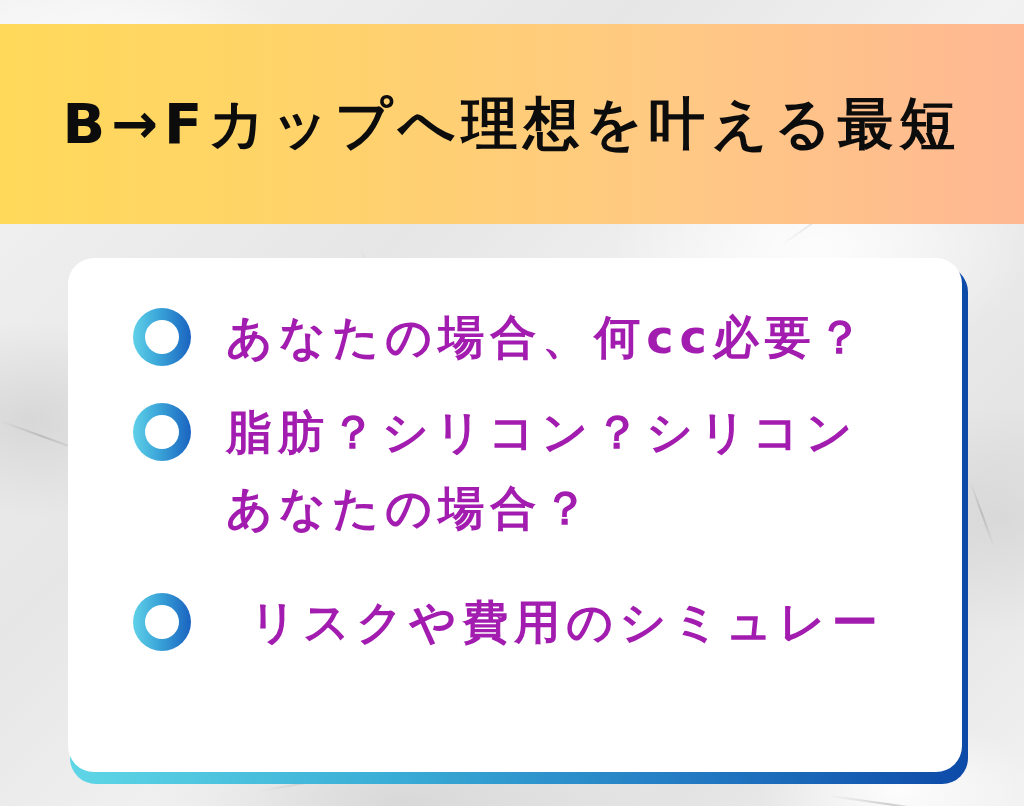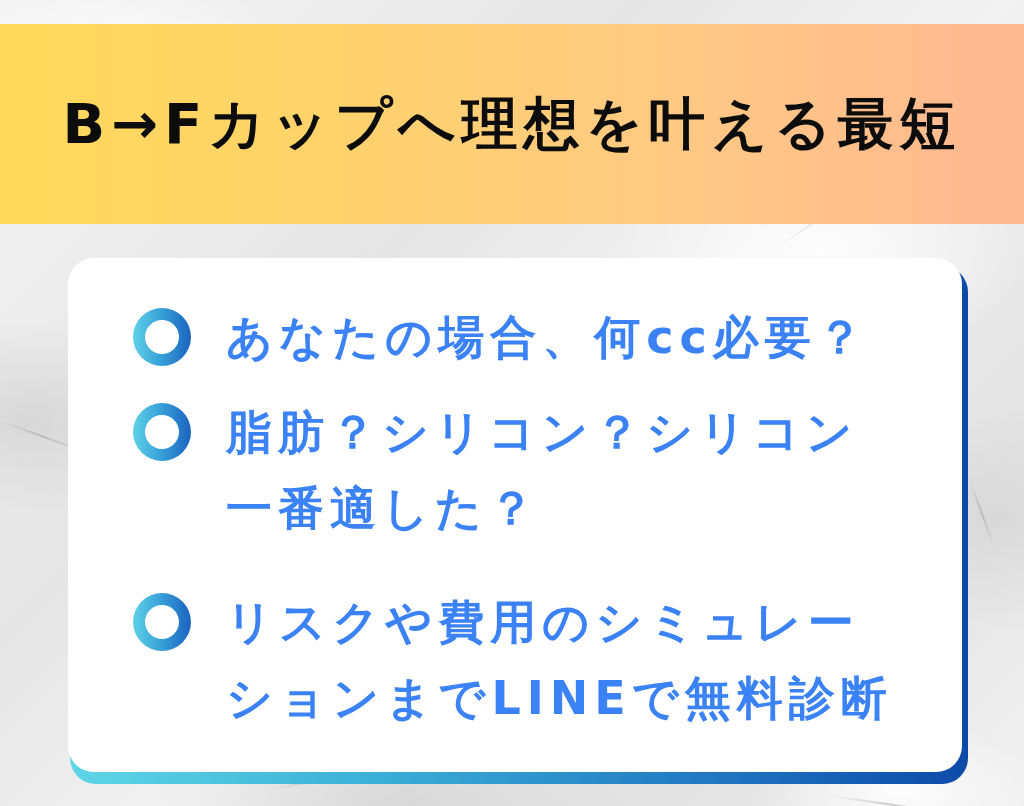--- a/index.html
+++ b/index.html
@@ -100,21 +100,21 @@
       background: #ffffff;
     }
     .item-text {
       position: absolute;
       left: 158px;
       font-family: "DejaVu Sans", sans-serif;
       font-weight: bold;
       font-size: 46px;
       line-height: 76px;
       letter-spacing: 6px;
-      color: #3b82f6;
+      color: #a21caf;
       white-space: nowrap;
     }
     .item-text span {
       display: block;
     }
   </style>
 </head>
 <body>
 
 <div class="marble">
@@ -137,25 +137,24 @@
     <div class="ring" style="top:0px;"></div>
     <div class="item-text" style="top:-9px;">
       <span>あなたの場合、何cc必要？</span>
     </div>
   </div>
 
   <div class="item" style="top:145px;">
     <div class="ring" style="top:0px;"></div>
     <div class="item-text" style="top:-9px;">
       <span>脂肪？シリコン？シリコン</span>
-      <span>一番適した？</span>
+      <span>あなたの場合？</span>
     </div>
   </div>
 
   <div class="item" style="top:335px;">
     <div class="ring" style="top:0px;"></div>
-    <div class="item-text" style="top:-9px;">
+    <div class="item-text" style="top:-9px;margin-left:24px;">
       <span>リスクや費用のシミュレー</span>
-      <span>ションまでLINEで無料診断</span>
     </div>
   </div>
 
 </section>
 
 </body></html>

